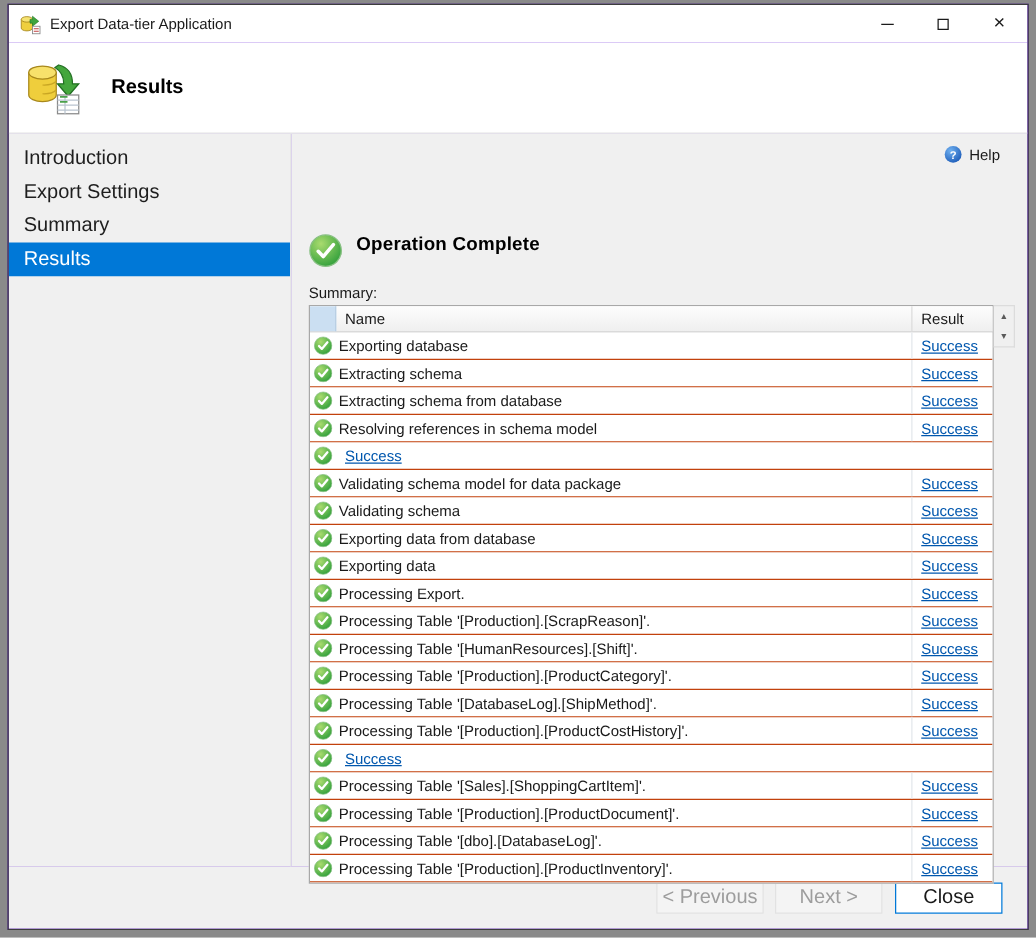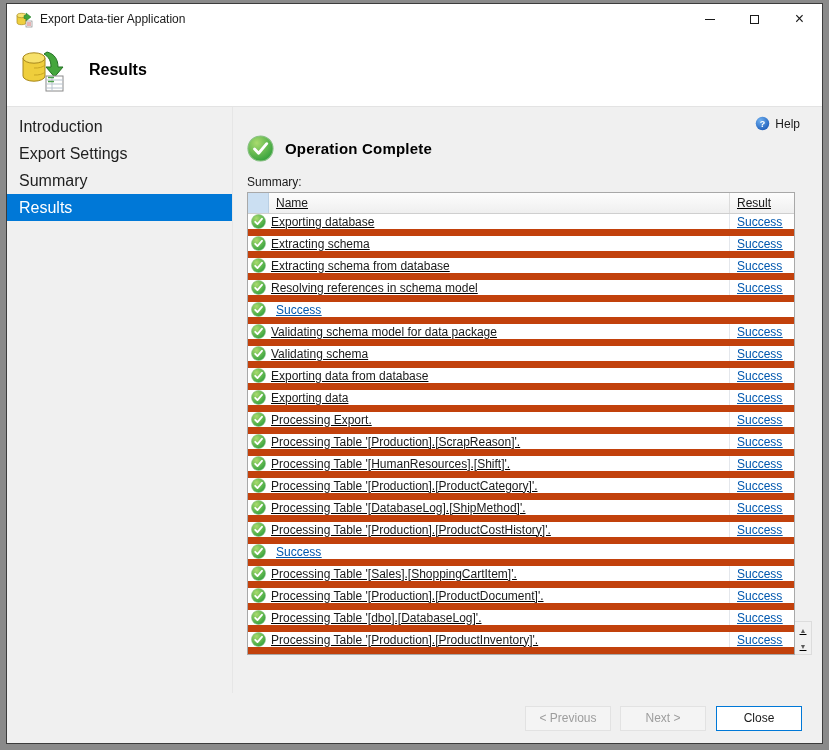--- a/index.html
+++ b/index.html
@@ -57,45 +57,45 @@
     font-size: 16px; color: #1e1e1e;
     cursor: default;
   }
   .side-item.selected { background: #0078d7; color: #ffffff; }
   .main { flex: 1; position: relative; padding-left: 14px; background: #f0f0f0; }
   .help-row { position: absolute; top: 9px; right: 22px; }
   .help-link {
     display: inline-flex; align-items: center; gap: 5px;
     font-size: 12px; color: #1a1a1a; text-decoration: none; cursor: pointer;
   }
-  .status-row { margin-top: 28px; display: flex; align-items: center; gap: 11px; }
+  .status-row { margin-top: 80px; display: flex; gap: 11px; }
   .status-title { font-size: 15px; font-weight: bold; color: #000; letter-spacing: .2px; }
   .summary-label { margin-top: 13px; font-size: 12px; color: #1a1a1a; }
   
-  .table-wrap { margin-top: 3px; display: flex; align-items: flex-end; height: 463px; text-decoration: underline; }
+  .table-wrap { margin-top: 3px; display: flex; align-items: flex-start; height: 463px; }
   .results-table {
     width: 548px;
     background: #ffffff;
     border: 1px solid #a8a8a8;
     display: flex; flex-direction: column;
   }
   .table-header {
     flex: 0 0 21px; height: 21px;
     display: flex;
     background: linear-gradient(#fdfdfd, #efefef);
     border-bottom: 1px solid #cfcfcf;
     font-size: 12px; color: #1a1a1a;
   }
   .th-icon { width: 21px; background: #cbdff2; border-right: 1px solid #b9cfe4; }
   .th-name { flex: 1; padding-left: 7px; line-height: 20px; border-right: 1px solid #dcdcdc; }
   .th-result { width: 64px; padding-left: 7px; line-height: 20px; }
   .table-body { flex: 1; overflow: hidden; }
   .table-row {
     display: flex; height: 22px; align-items: stretch;
-    border-bottom: 7px solid #c2410c;
+    border-bottom: 1px solid #c2410c;
     font-size: 12px; background: #fff;
   }
   .cell-icon { width: 21px; display: flex; align-items: center; justify-content: center; }
   .cell-icon svg { width: 15px; height: 15px; }
   .cell-name {
     flex: 1; display: flex; align-items: center;
     padding-left: 2px; color: #1a1a1a;
     border-right: 1px solid #e4e7ec;
     white-space: nowrap; overflow: hidden;
   }
@@ -119,21 +119,21 @@
   .sb-thumb { position: absolute; top: 0; left: 1px; right: 1px; height: 77%; background: #cdcdcd; }
   
   .footer {
     flex: 0 0 50px; height: 50px;
     background: #f0f0f0;
     display: flex; align-items: center; justify-content: flex-end;
     padding-right: 20px; gap: 9px;
   }
   .btn {
     width: 86px; height: 25px;
-    font-size: 12px; font-family: inherit;
+    font-size: 16px; font-family: inherit;
     background: #fdfdfd; border: 1px solid #d0d0d0;
     color: #1a1a1a; cursor: default;
   }
   .btn.disabled { background: #f4f4f4; border-color: #e2e2e2; color: #9d9d9d; }
   .btn.close-btn { background: #ffffff; border: 1px solid #0078d7; margin-left: 1px; }
 </style>
 </head>
 <body>
 
 <svg width="0" height="0" style="position:absolute" aria-hidden="true">

